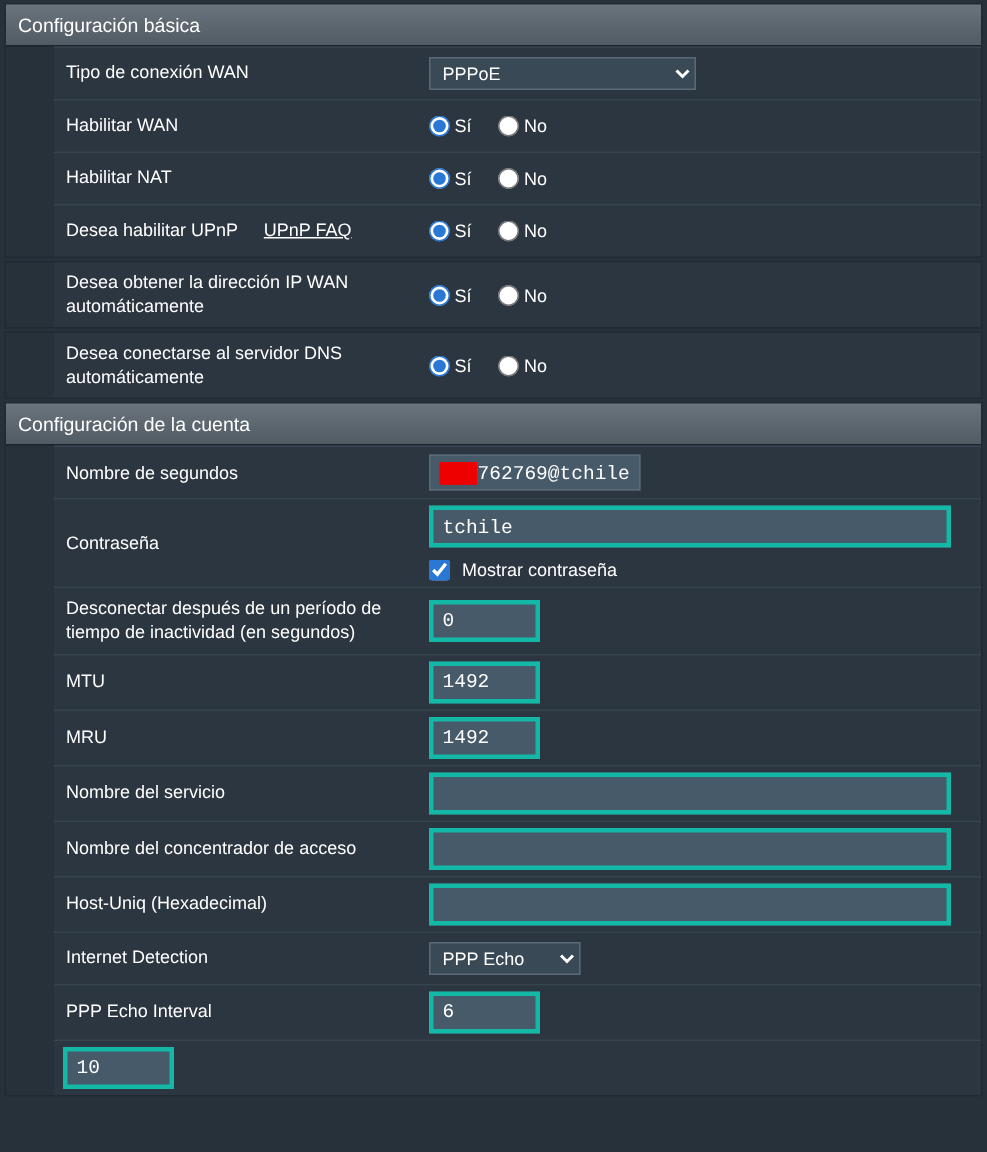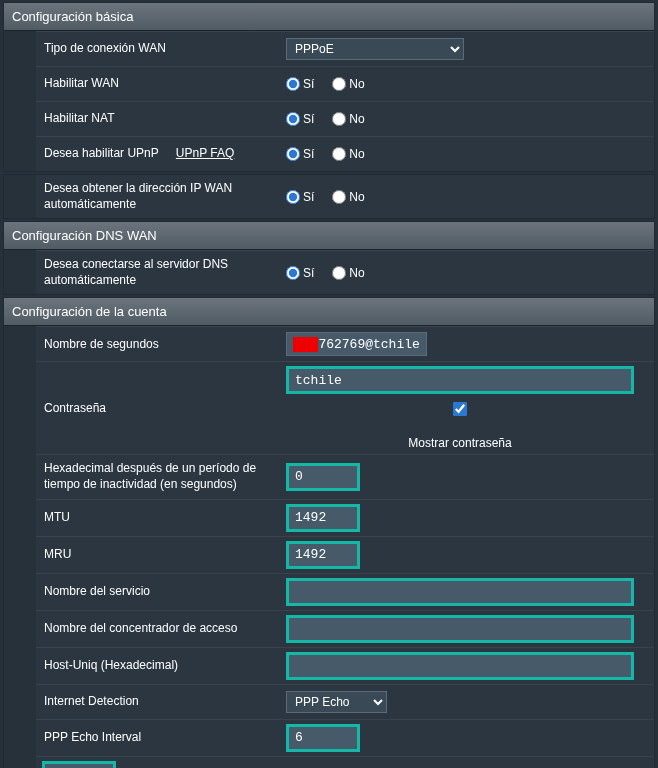--- a/index.html
+++ b/index.html
@@ -98,23 +98,22 @@
 }
 input[type="checkbox"] {
   accent-color: #2a77d4;
   width: 14px;
   height: 14px;
   margin: 0;
 }
 .chk-wrap {
   display: inline-flex;
   align-items: center;
-  gap: 20px;
+  gap: 8px;
   margin-top: 4px;
-  flex-direction: column;
 }
 .pw-block {
   display: flex;
   flex-direction: column;
   gap: 4px;
 }
 .redacted {
   background:#e00;
   color:#e00;
   padding:0 1px;
@@ -192,21 +191,20 @@
         </label>
       <label class="radio-wrap">
           <input type="radio" style="">
           <span>No</span>
         </label>
     </div>
   </div>
 </div>
 
 <div class="panel">
-  <div class="panel-header">Configuración DNS WAN</div>
   <div class="row">
     <div class="row-label">Desea conectarse al servidor DNS automáticamente</div>
     <div class="row-control">
       <label class="radio-wrap">
           <input type="radio" checked="" style="">
           <span>Sí</span>
         </label>
       <label class="radio-wrap">
           <input type="radio" style="">
           <span>No</span>
@@ -235,21 +233,21 @@
         <input type="text" class="wide" value="tchile" style="">
         <label class="chk-wrap">
           <input type="checkbox" checked="" style="">
           <span>Mostrar contraseña</span>
         </label>
       </div>
     </div>
   </div>
 
   <div class="row">
-    <div class="row-label">Hexadecimal después de un período de tiempo de inactividad (en segundos)</div>
+    <div class="row-label">Desconectar después de un período de tiempo de inactividad (en segundos)</div>
     <div class="row-control">
       <input type="text" class="small" value="0" style="">
     </div>
   </div>
 
   <div class="row">
     <div class="row-label">MTU</div>
     <div class="row-control">
       <input type="text" class="small" value="1492" style="">
     </div>

